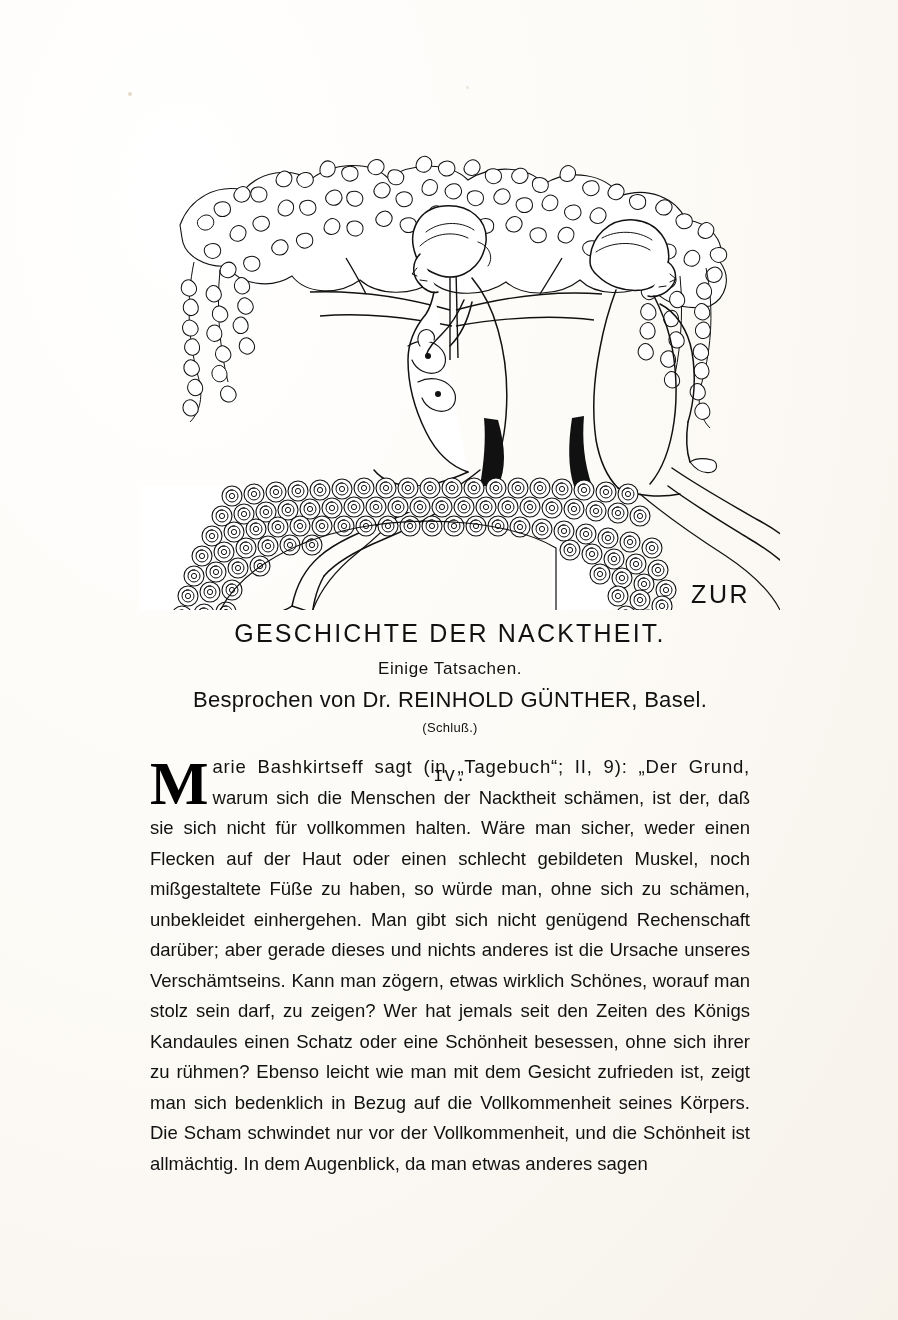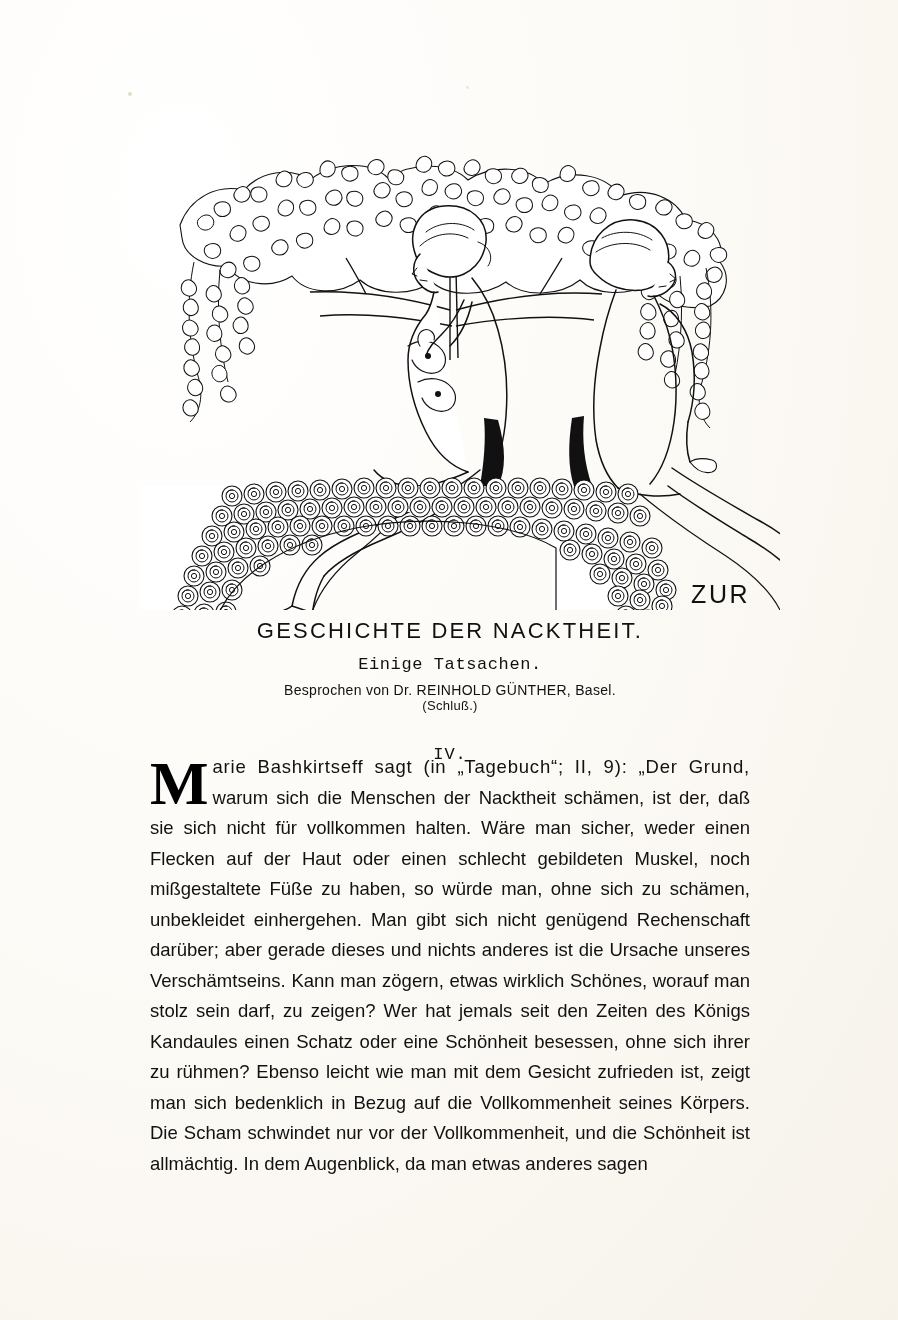--- a/index.html
+++ b/index.html
@@ -58,47 +58,48 @@
   .title-line1 {
     font-size: 25px;
     letter-spacing: 2.5px;
     font-family: "Liberation Sans", sans-serif;
     font-weight: 400;
     color: #111;
     line-height: 1.35;
     text-align: right;
   }
   .title-line2 {
-    font-size: 22px;
+    font-size: 25px;
     letter-spacing: 2.2px;
     font-family: "Liberation Sans", sans-serif;
     font-weight: 400;
     color: #111;
     line-height: 1.4;
     margin-top: 4px;
   }
   .subtitle {
-    font-family: Liberation Mono, monospace;
+    font-family: Liberation Sans, sans-serif;
     font-size: 17px;
     letter-spacing: .6px;
     margin-top: 8px;
     color: #111;
   }
   .byline {
     font-family: "Liberation Sans", sans-serif;
-    font-size: 14px;
+    font-size: 22px;
     letter-spacing: .3px;
     margin-top: 8px;
     color: #111;
     text-align: center;
   }
   .closing {
     font-family: "Liberation Sans", sans-serif;
     font-size: 13px;
     letter-spacing: .3px;
+    margin-top: 7px;
     color: #111;
   }
   .section-num {
     font-family: Liberation Mono, monospace;
     font-size: 17px;
     letter-spacing: 1px;
     margin-top: 32px;
     color: #111;
   }
 

